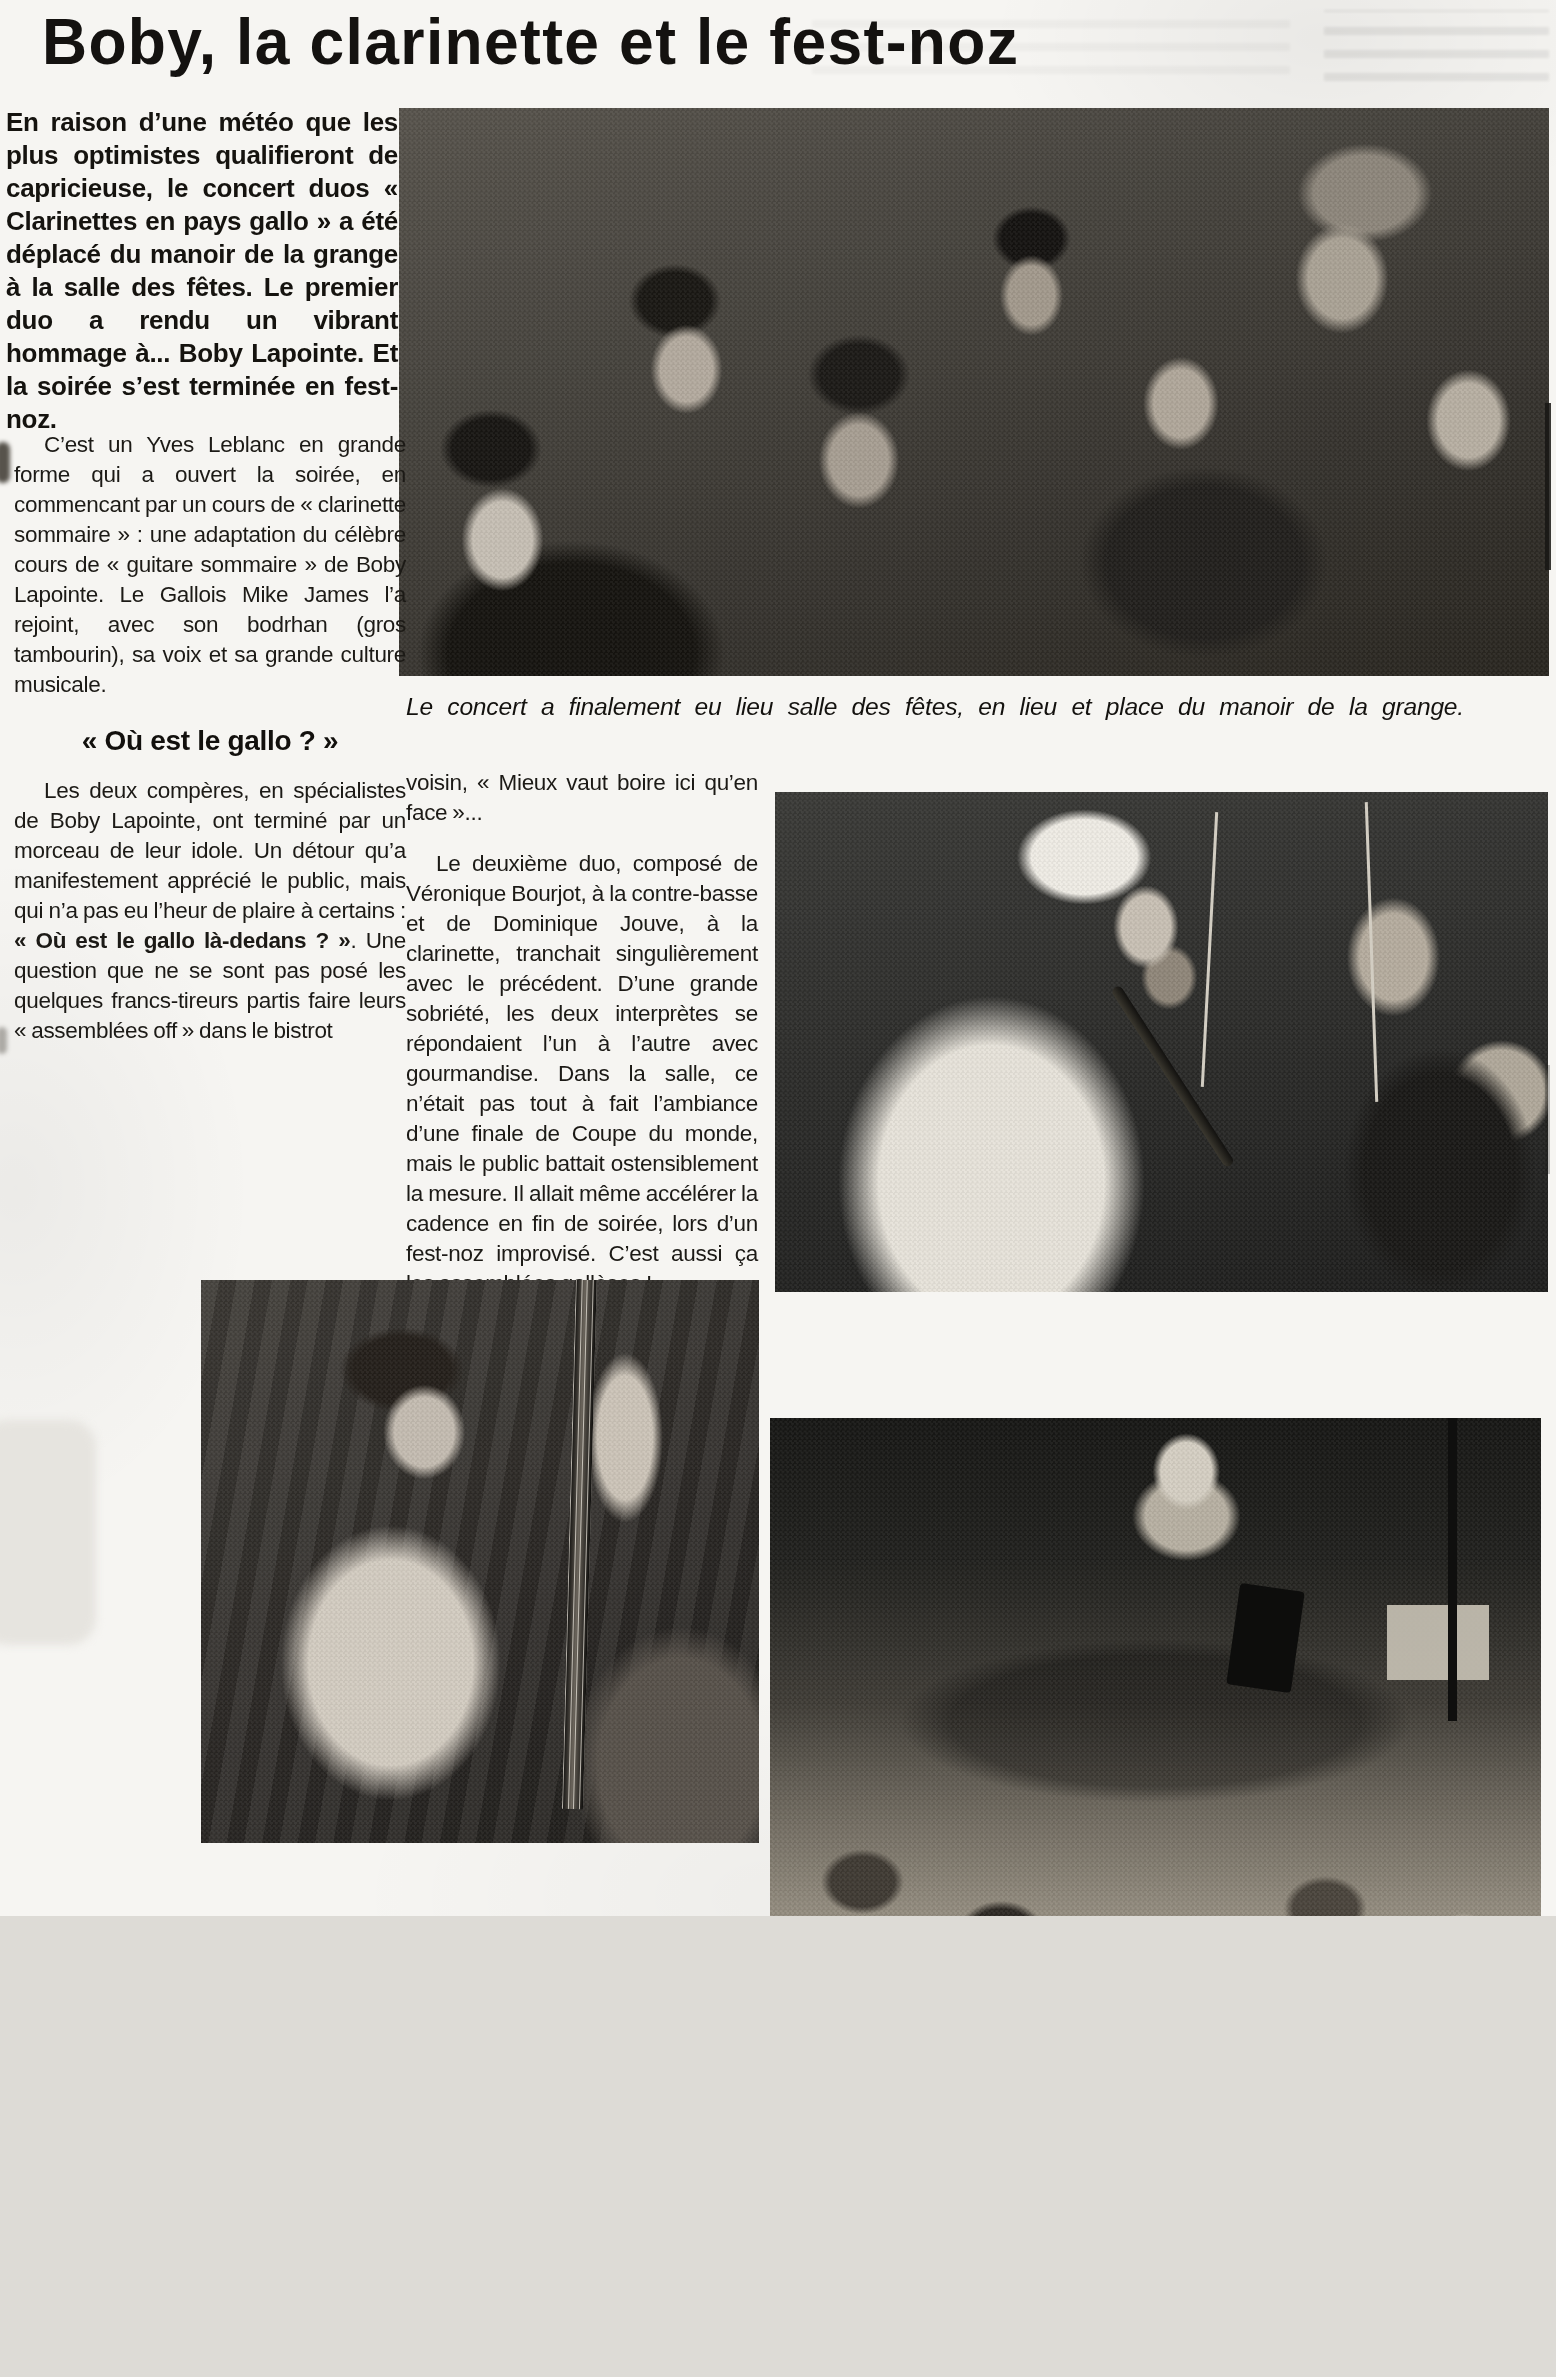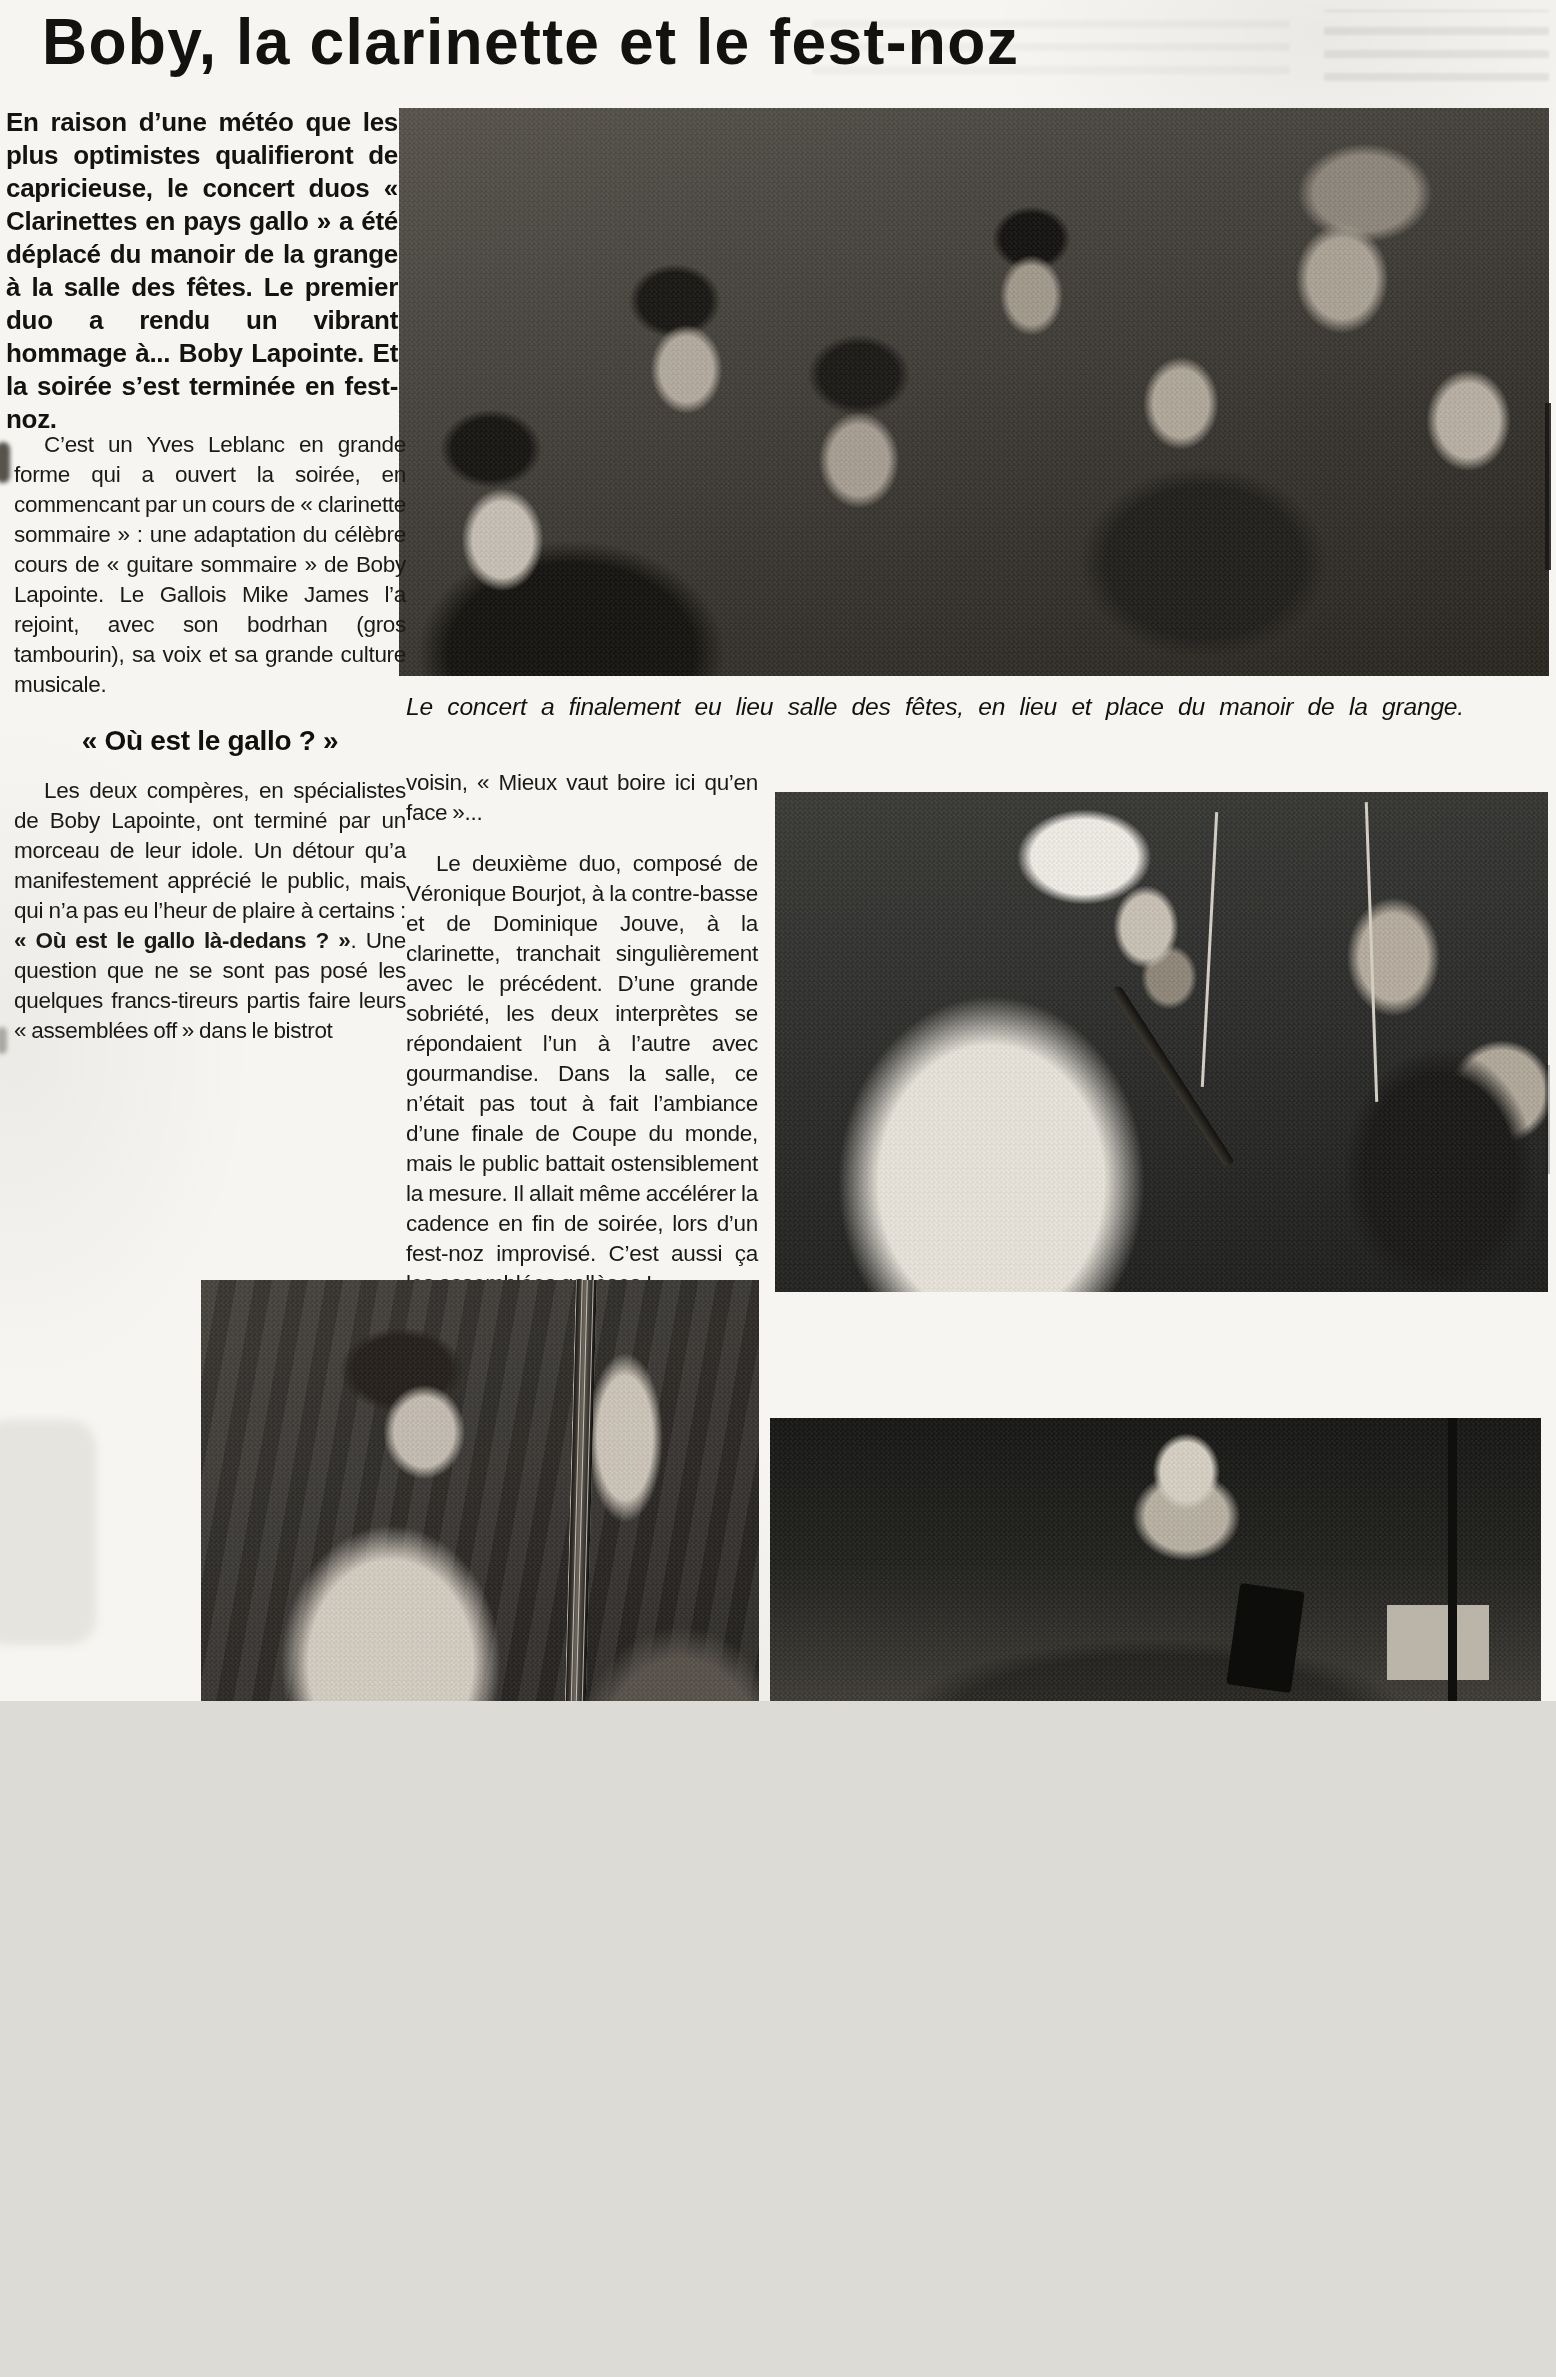--- a/index.html
+++ b/index.html
@@ -1,17 +1,17 @@
 <!DOCTYPE html>
 <html lang="fr" style="font-size:11px"><head>
 <meta charset="utf-8">
 <style>
   html,body{margin:0;padding:0;background:#dddbd6;}
   #page{
-    position:relative;width:1556px;height:1701px;overflow:hidden;
+    position:relative;width:1556px;height:1916px;overflow:hidden;
     background:#f6f5f2;
     background-image:
       radial-gradient(478px 273px at 85% 2%, rgba(0,0,0,.05), transparent 70%),
       radial-gradient(341px 478px at 1% 62%, rgba(0,0,0,.045), transparent 70%),
       radial-gradient(614px 341px at 50% 99%, rgba(0,0,0,.03), transparent 70%);
     font-family:"Liberation Sans", sans-serif;
     color:#1b1916;
   }
   .abs{position:absolute;}
   

